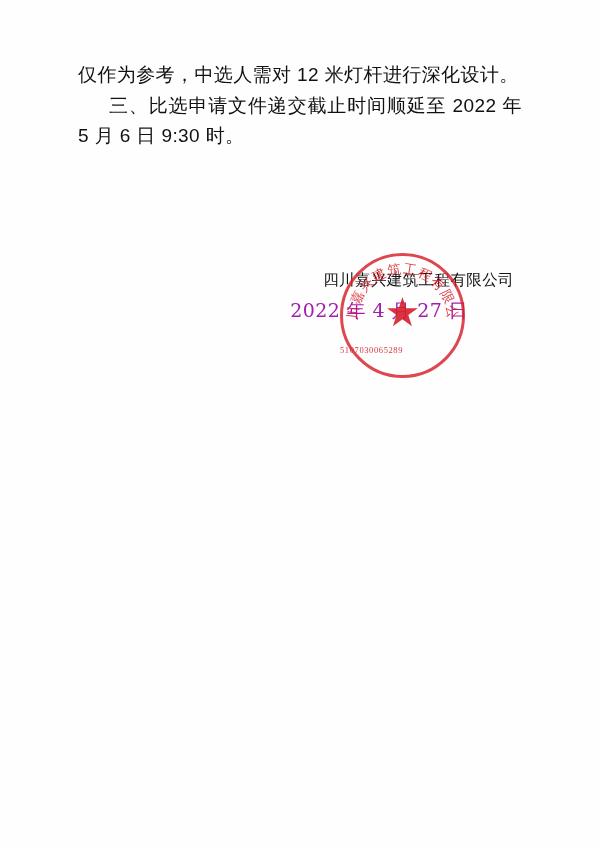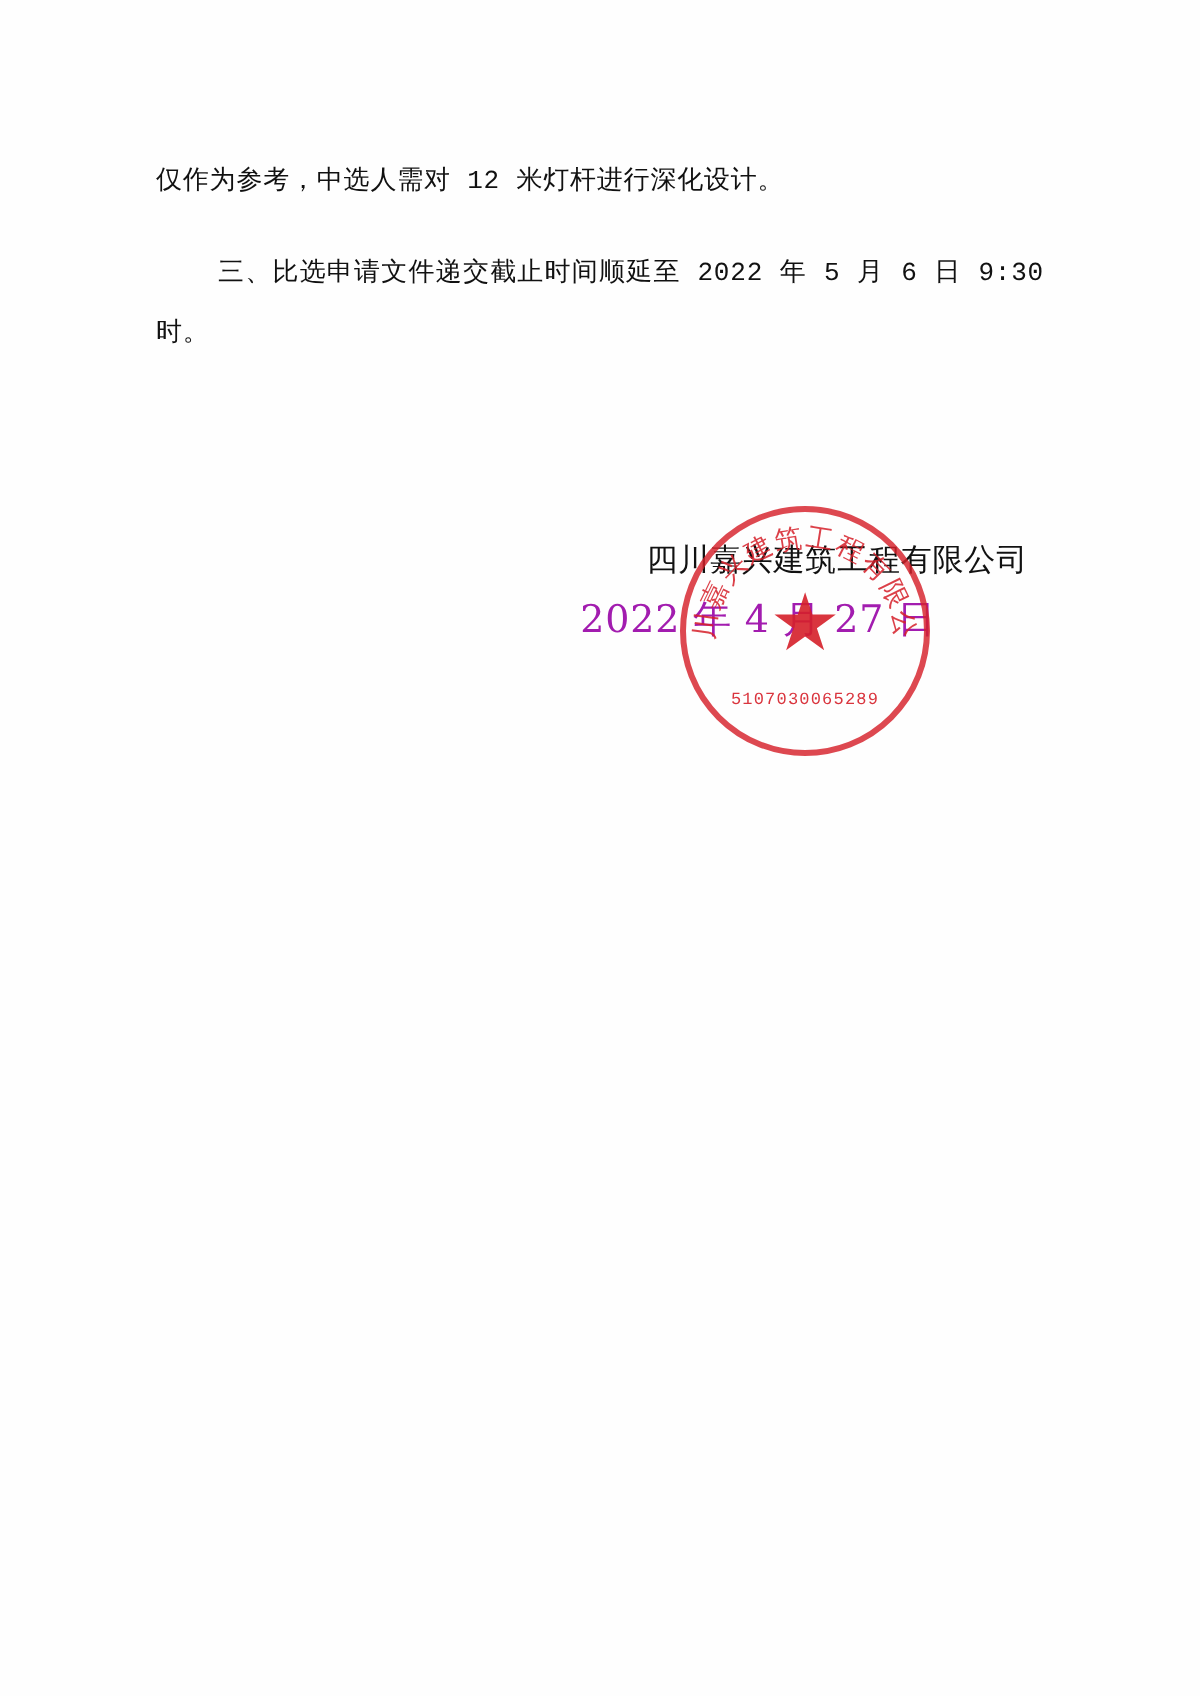--- a/index.html
+++ b/index.html
@@ -20,27 +20,27 @@
     background: #fefefe;
     box-sizing: border-box;
   }
   .doc-body {
     position: absolute;
     left: 78px;
     top: 60px;
     width: 444px;
   }
   .para {
-    font-size: 13px;
+    font-size: 19px;
     line-height: 30px;
     color: #111111;
     letter-spacing: 0.4px;
     text-align: justify;
-    margin: 16px 0 1px 0;
-    font-family: Liberation Mono, monospace;
+    margin: 0 0 1px 0;
+    font-family: Liberation Sans, sans-serif;
   }
   .indent {
     text-indent: 31px;
   }
   .sign-block {
     position: absolute;
     left: 78px;
     top: 265px;
     width: 444px;
     text-align: right;
@@ -101,24 +101,23 @@
     fill: #d6202a;
     font-family: "DejaVu Serif", "Liberation Serif", serif;
     font-size: 13.5px;
     letter-spacing: 1px;
   }
   .seal-code {
     position: absolute;
     left: 0;
     width: 125px;
     top: 92px;
-    text-align: center;
     font-size: 8.5px;
     color: #d6202a;
-    font-family: Liberation Mono, monospace;
+    font-family: Liberation Serif, serif;
     letter-spacing: 0.6px;
     opacity: 0.9;
   }
 </style>
 </head>
 <body>
 
 <div class="page">
 
   <div class="doc-body">

